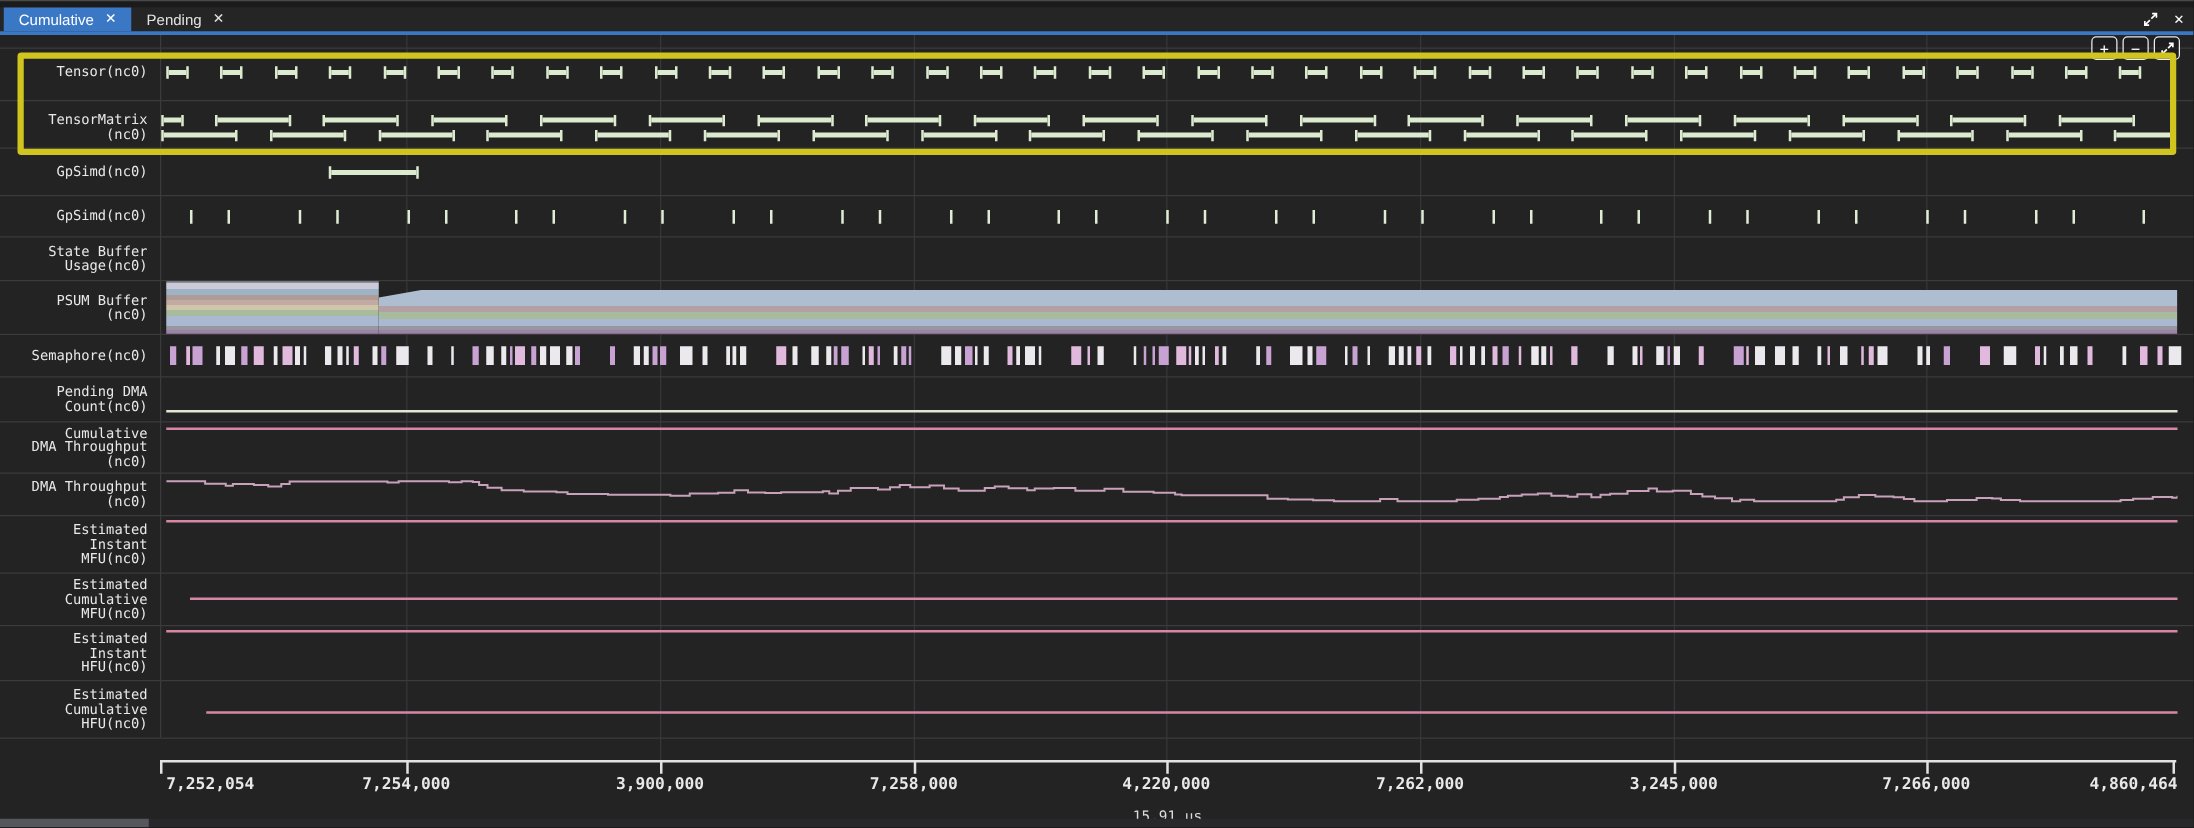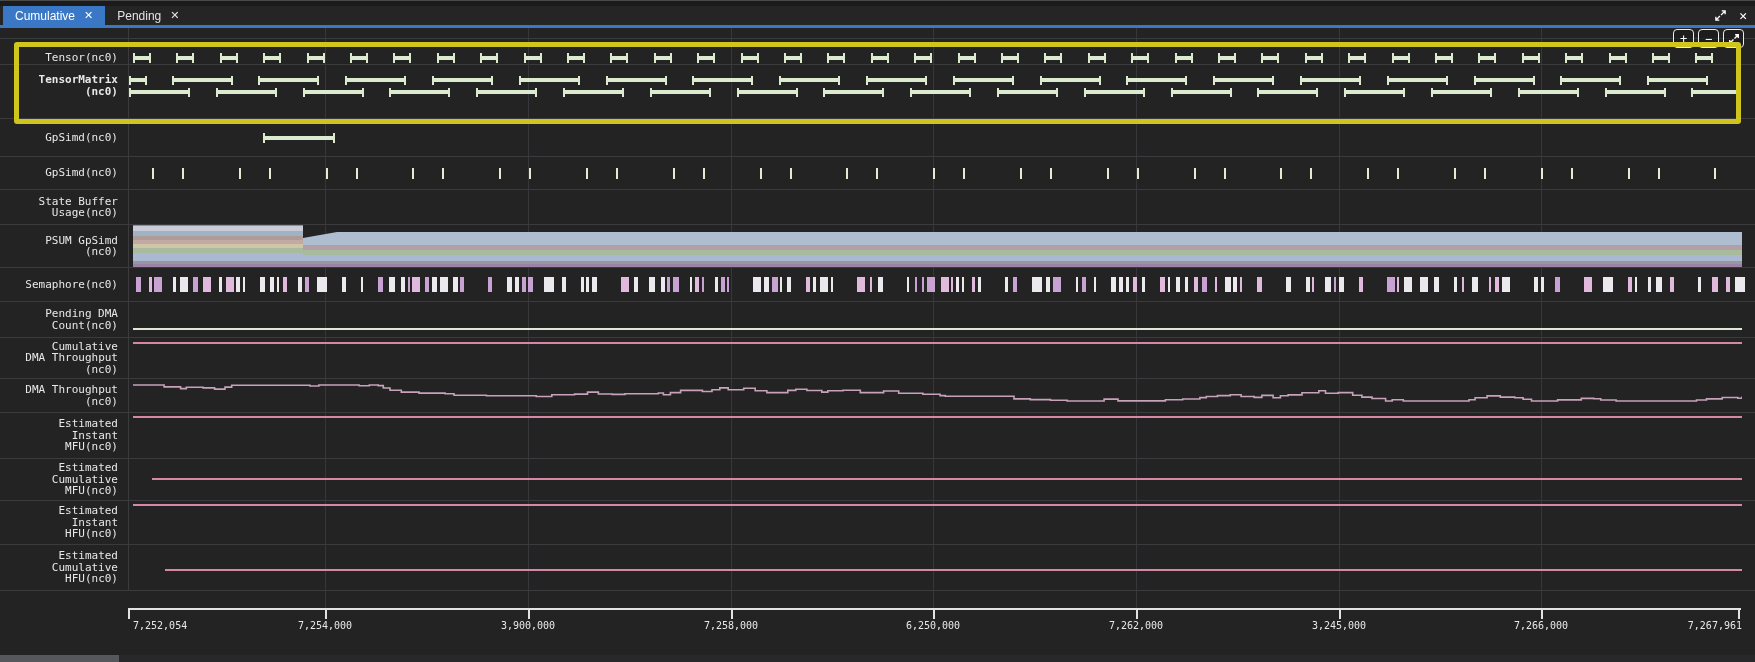--- a/index.html
+++ b/index.html
@@ -33,21 +33,21 @@
   .ibeam{position:absolute;border-left:2px solid #dcebcf;border-right:2px solid #dcebcf;}
   .ibeam i{position:absolute;left:0;right:0;top:50%;height:4px;margin-top:-2px;background:#dcebcf;display:block;}
   .vtick{position:absolute;width:2px;background:#e0ecd4;}
   .sbar{position:absolute;}
   .hline{position:absolute;height:2px;}
   .stack{position:absolute;}
 
   
   #axisline{position:absolute;left:128px;top:580px;width:1613px;height:2px;background:#e2e2e2;}
   .atick{position:absolute;top:581px;width:2px;height:10px;background:#e2e2e2;}
-  .albl{position:absolute;top:592px;color:#e8e8e8;font-size:10px;white-space:nowrap;}
+  .albl{position:absolute;top:592px;color:#e8e8e8;font-size:13px;white-space:nowrap;font-weight:bold;}
   #durlabel{position:absolute;top:618px;left:128px;width:1612px;text-align:center;color:#dcdcdc;font-size:11.5px;}
 
   
   #ztools{position:absolute;top:1px;right:11px;display:flex;gap:4px;z-index:30;}
   .zbtn{width:21px;height:19px;background:rgba(25,25,25,.55);border:1.5px solid #ececec;border-radius:4px;
         color:#fff;font-size:12px;line-height:1;display:flex;align-items:center;justify-content:center;
         padding:0;font-family:"DejaVu Sans Mono",monospace;}
 
   
   #hlrect{position:absolute;left:14px;top:14px;width:1727px;height:82px;border:5px solid #d0c41f;
@@ -206,21 +206,21 @@
               <i></i>
             </div>
             <div class="ibeam" style="left: 1524px; width: 18px; top: 14px; height: 10px;">
               <i></i>
             </div>
             <div class="ibeam" style="left: 1567.4px; width: 18px; top: 14px; height: 10px;">
               <i></i>
             </div>
           </div>
         </div>
-        <div class="row" style="top: 36px; height: 42px; font-weight: bold;">
+        <div class="row" style="top: 52px; height: 42px;">
           <div class="row-label"><div>TensorMatrix</div><div>(nc0)</div></div>
           <div class="row-body">
             <div class="ibeam" style="left: 1px; width: 18px; top: 10.5px; height: 9px;">
               <i></i>
             </div>
             <div class="ibeam" style="left: 43.5px; width: 61px; top: 10.5px; height: 9px;">
               <i></i>
             </div>
             <div class="ibeam" style="left: 130.3px; width: 61px; top: 10.5px; height: 9px;">
               <i></i>
@@ -380,21 +380,21 @@
             <div class="vtick" style="left: 1499.6px; top: 10.5px; height: 11px;"></div>
             <div class="vtick" style="left: 1529.6px; top: 10.5px; height: 11px;"></div>
             <div class="vtick" style="left: 1586.4px; top: 10.5px; height: 11px;"></div>
           </div>
         </div>
         <div class="row" style="top: 161px; height: 35px;">
           <div class="row-label"><div>State Buffer</div><div>Usage(nc0)</div></div>
           <div class="row-body"></div>
         </div>
         <div class="row" style="top: 196px; height: 43px;">
-          <div class="row-label"><div>PSUM GpSimd</div><div>(nc0)</div></div>
+          <div class="row-label"><div>PSUM Buffer</div><div>(nc0)</div></div>
           <div class="row-body">
             <div class="stack" style="left: 5px; width: 170px; top: 0px; height: 43px; background: linear-gradient(rgb(143, 143, 149) 0px, rgb(143, 143, 149) 1px, rgb(201, 203, 216) 1px, rgb(201, 203, 216) 6px, rgb(159, 178, 198) 6px, rgb(159, 178, 198) 11px, rgb(176, 156, 150) 11px, rgb(176, 156, 150) 15px, rgb(194, 170, 162) 15px, rgb(194, 170, 162) 19px, rgb(207, 197, 168) 19px, rgb(207, 197, 168) 23px, rgb(168, 187, 156) 23px, rgb(168, 187, 156) 28px, rgb(170, 184, 210) 28px, rgb(170, 184, 210) 36px, rgb(151, 151, 159) 36px, rgb(151, 151, 159) 39px, rgb(157, 130, 168) 39px, rgb(157, 130, 168) 43px);"></div>
             <div class="stack" style="left: 175px; width: 1439px; top: 7px; height: 36px; background: linear-gradient(rgb(174, 189, 208) 0px, rgb(174, 189, 208) 13px, rgb(178, 160, 166) 13px, rgb(178, 160, 166) 18px, rgb(168, 187, 156) 18px, rgb(168, 187, 156) 23px, rgb(170, 184, 210) 23px, rgb(170, 184, 210) 29px, rgb(151, 151, 159) 29px, rgb(151, 151, 159) 32px, rgb(157, 130, 168) 32px, rgb(157, 130, 168) 36px); clip-path: polygon(0px 6px, 34px 0px, 100% 0px, 100% 100%, 0px 100%);"></div>
           </div>
         </div>
         <div class="row" style="top: 239px; height: 34px;">
           <div class="row-label"><div>Semaphore(nc0)</div></div>
           <div class="row-body">
             <div class="sbar" style="left: 8px; width: 5px; top: 9px; height: 15px; background: rgb(201, 162, 212);"></div>
             <div class="sbar" style="left: 21px; width: 3px; top: 9px; height: 15px; background: rgb(224, 185, 221);"></div>
@@ -580,29 +580,30 @@
         <div class="atick" style="left: 128px;"></div>
         <div class="atick" style="left: 1738px;"></div>
         <div class="albl" style="left: 133px;">7,252,054</div>
         <div class="atick" style="left: 325px;"></div>
         <div class="albl" style="left: 325px; transform: translateX(-50%);">7,254,000</div>
         <div class="atick" style="left: 528px;"></div>
         <div class="albl" style="left: 528px; transform: translateX(-50%);">3,900,000</div>
         <div class="atick" style="left: 731px;"></div>
         <div class="albl" style="left: 731px; transform: translateX(-50%);">7,258,000</div>
         <div class="atick" style="left: 933px;"></div>
-        <div class="albl" style="left: 933px; transform: translateX(-50%);">6,250,000</div>
+        <div class="albl" style="left: 933px; transform: translateX(-50%);">4,220,000</div>
         <div class="atick" style="left: 1136px;"></div>
         <div class="albl" style="left: 1136px; transform: translateX(-50%);">7,262,000</div>
         <div class="atick" style="left: 1339px;"></div>
         <div class="albl" style="left: 1339px; transform: translateX(-50%);">3,245,000</div>
         <div class="atick" style="left: 1541px;"></div>
         <div class="albl" style="left: 1541px; transform: translateX(-50%);">7,266,000</div>
-        <div class="albl" style="left: 1742px; transform: translateX(-100%);">7,267,961</div>
+        <div class="albl" style="left: 1742px; transform: translateX(-100%);">4,860,464</div>
       </div>
+    <div id="durlabel">15.91 μs</div>
 
     <div id="ztools">
       <button class="zbtn">+</button>
       <button class="zbtn">−</button>
       <button class="zbtn">
         <svg viewBox="0 0 14 14" width="12" height="12">
           <path d="M8.3 2 H12 V5.7 M12 2 L7.6 6.4 M2 8.3 V12 H5.7 M2 12 L6.4 7.6" stroke="#fff" stroke-width="1.6" fill="none"></path>
         </svg>
       </button>
     </div>

